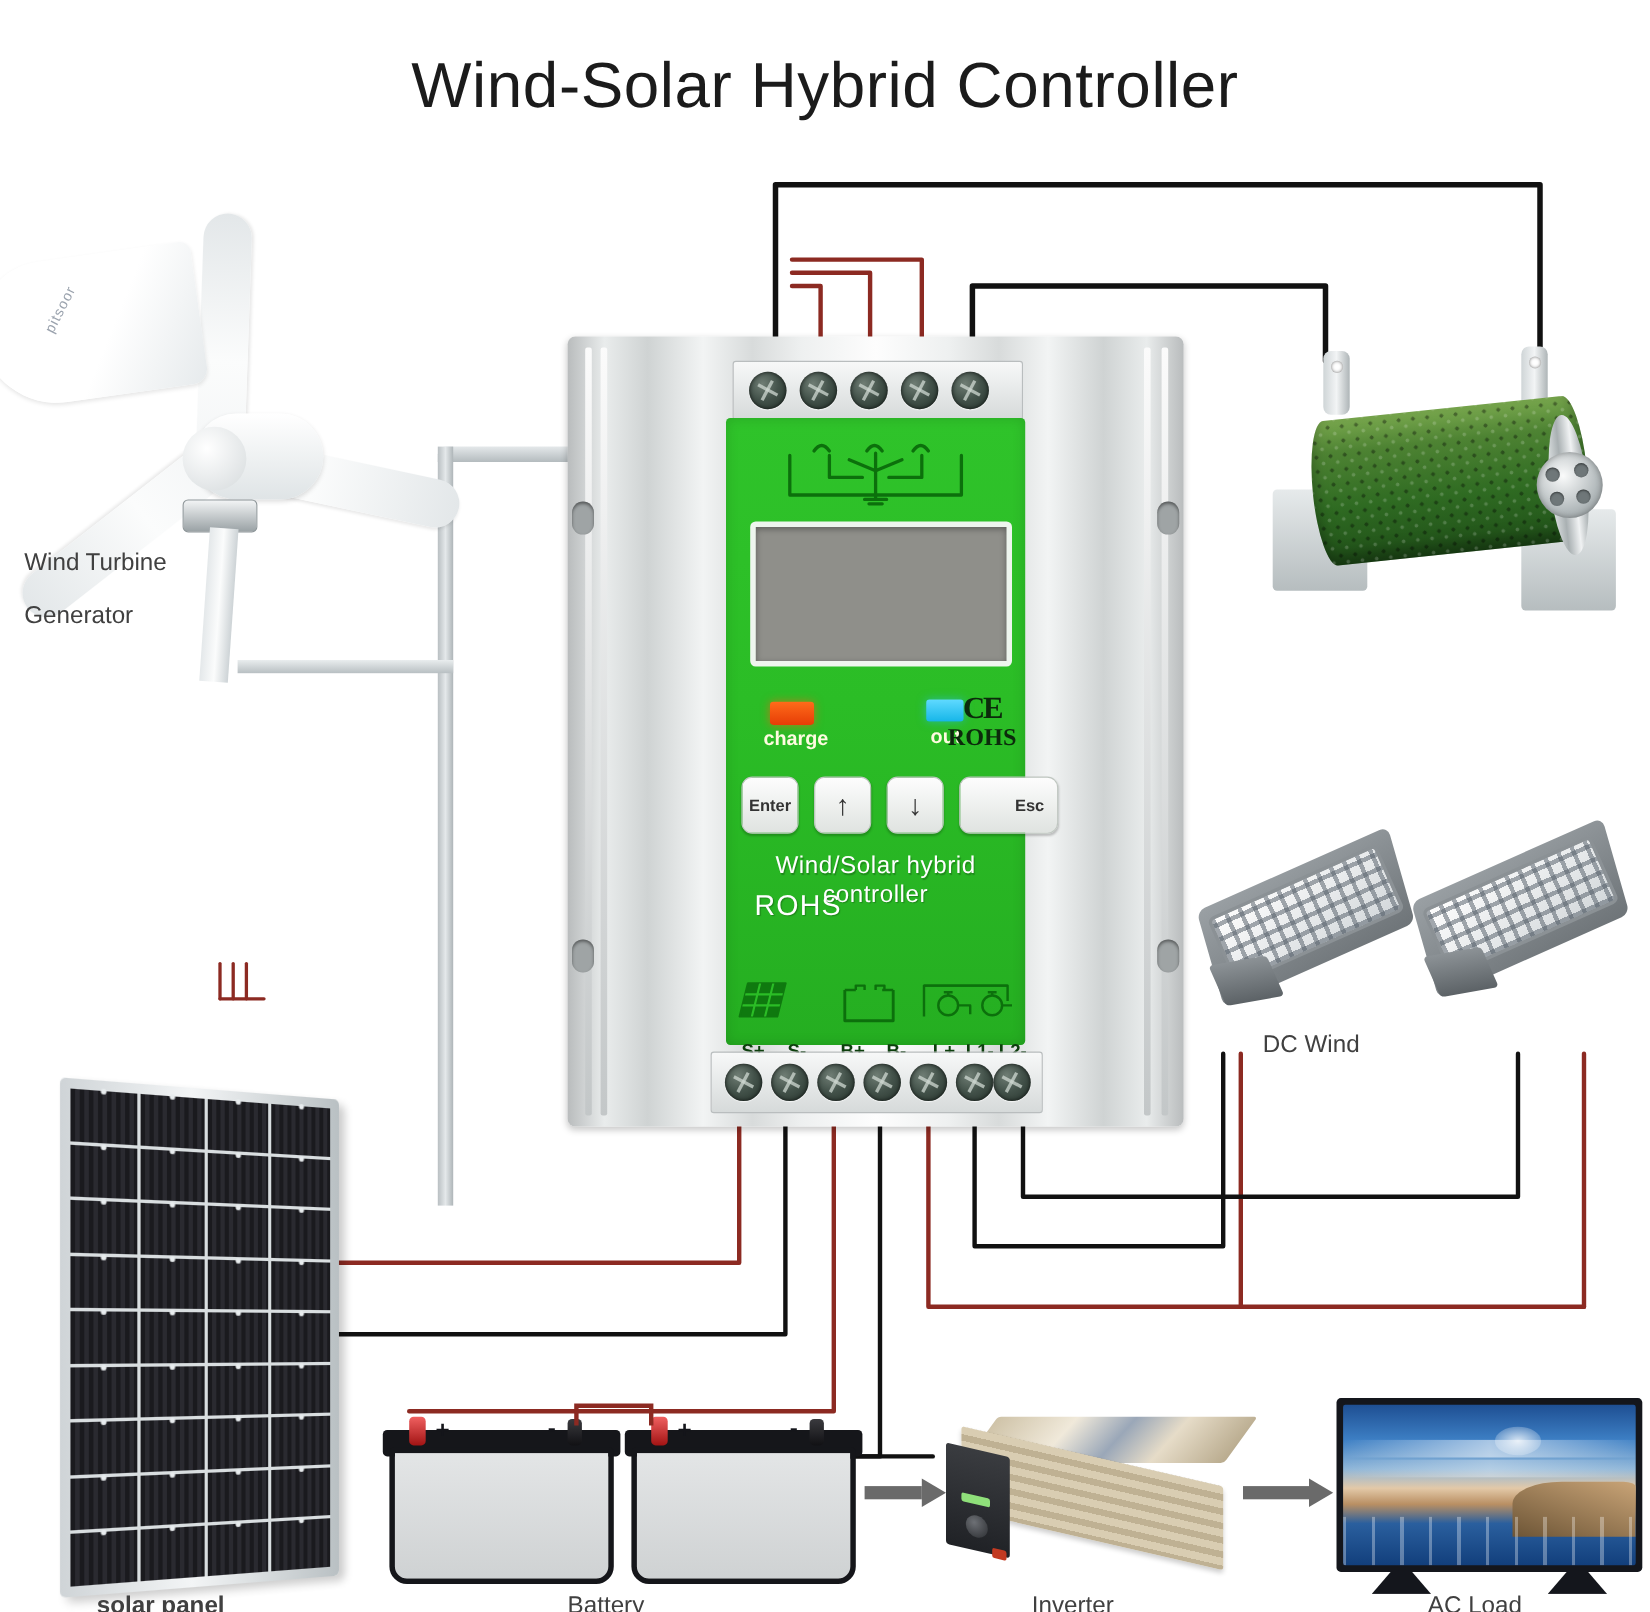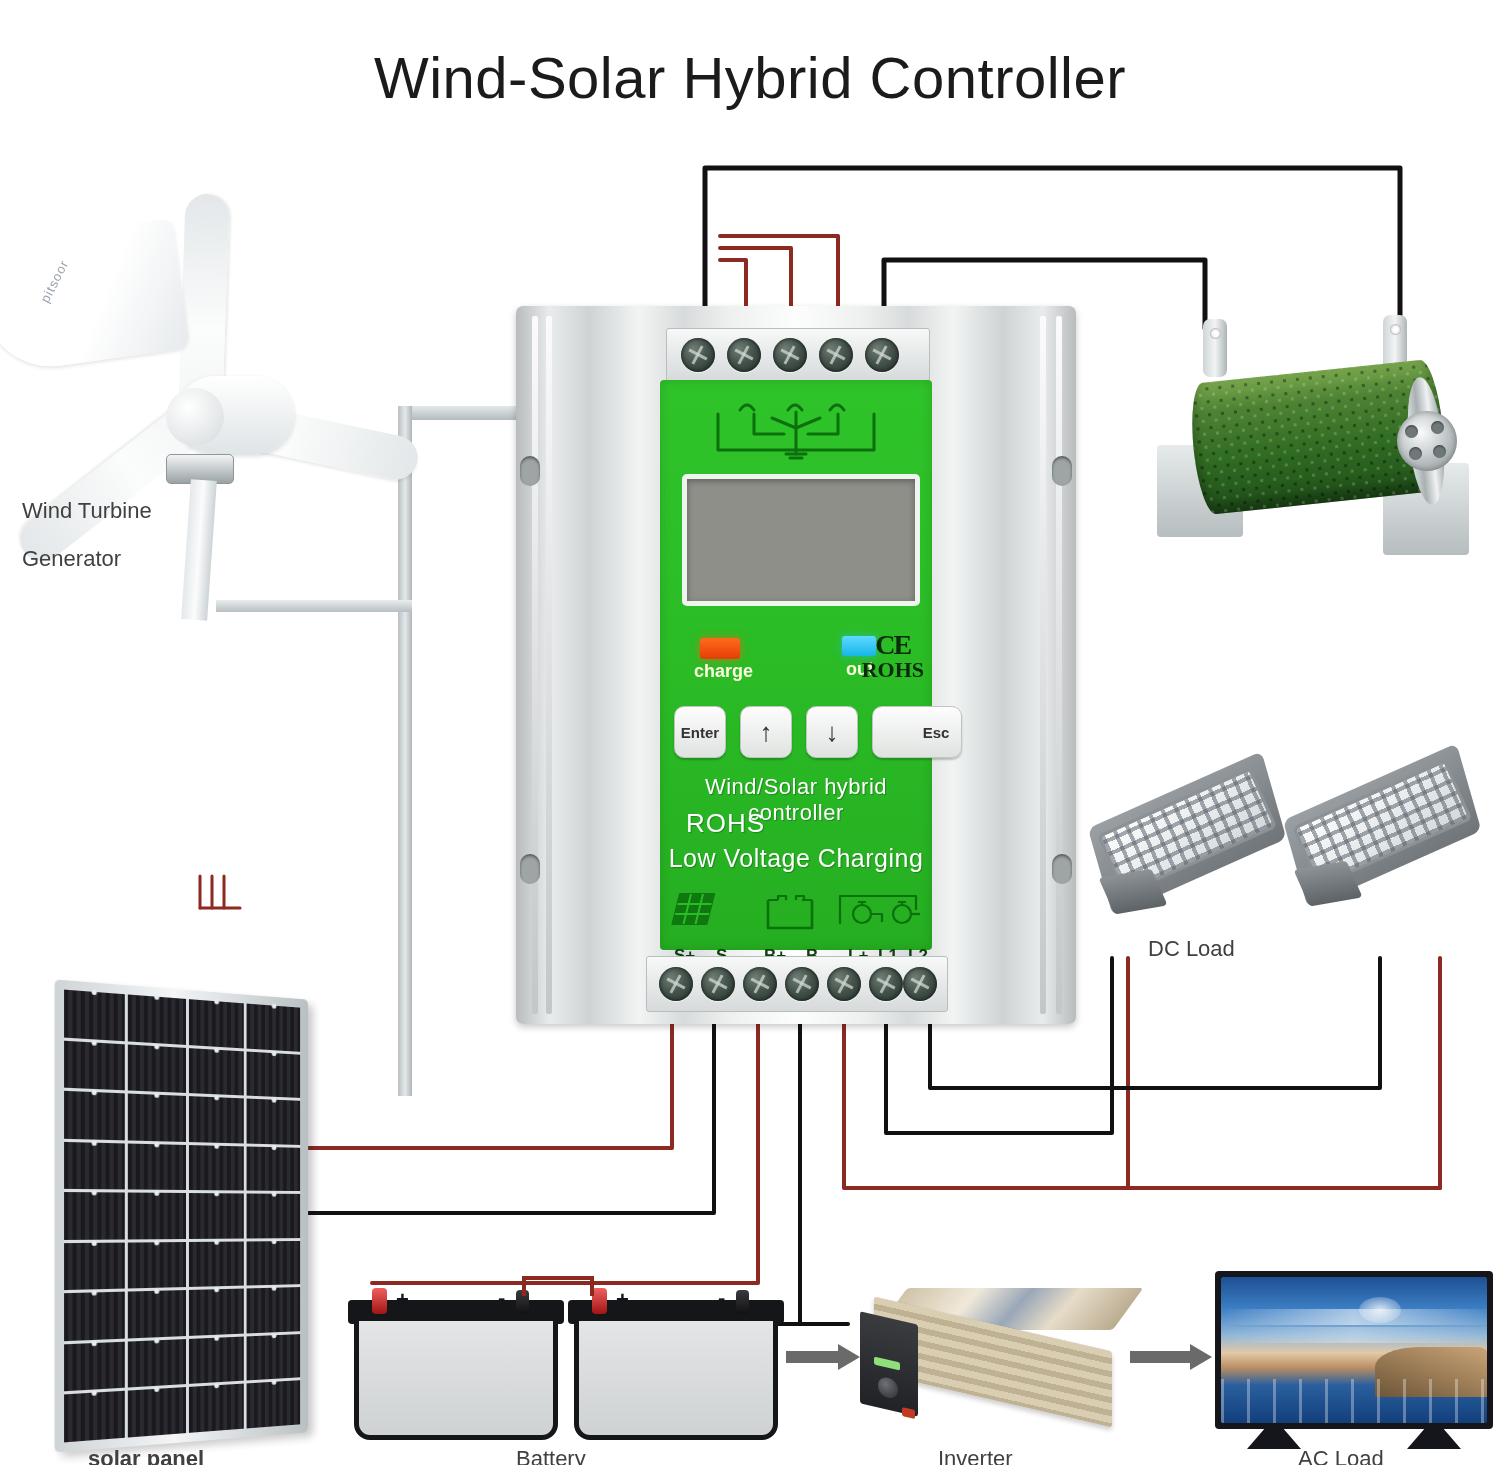--- a/index.html
+++ b/index.html
@@ -324,21 +324,20 @@
 
       <div class="btnrow">
         <div class="kbtn" style="left:0;">Enter</div>
         <div class="kbtn" style="left:66px;font-size:26px;">↑</div>
         <div class="kbtn" style="left:132px;font-size:26px;">↓</div>
         <div class="kbtn" style="left:198px;padding-left:38px;">Esc</div>
       </div>
 
       <div class="brand b1">Wind/Solar  hybrid  controller</div>
       <div class="brand b2">ROHS</div>
-      <div class="brand b3">Low Voltage Charging</div>
 
       <svg class="termicons" viewBox="0 0 260 62" xmlns="http://www.w3.org/2000/svg">
         <g fill="none" stroke="#0c700c" stroke-width="2.2" stroke-linejoin="round">
 
           <g transform="translate(14,8) skewX(-14)">
             <rect x="0" y="0" width="34" height="30" fill="#0c700c" opacity=".85"></rect>
             <path d="M11,0 L11,30 M23,0 L23,30 M0,10 L34,10 M0,20 L34,20" stroke="#2bbd26" stroke-width="2"></path>
           </g>
 
           <g transform="translate(100,8)">
@@ -382,21 +381,21 @@
   <div class="led-lamp" style="left:1095px;top:760px;">
     <div class="lamp-rim"></div>
     <div class="lamp-face"></div>
     <div class="lamp-base"></div>
   </div>
   <div class="led-lamp" style="left:1290px;top:752px;">
     <div class="lamp-rim"></div>
     <div class="lamp-face"></div>
     <div class="lamp-base"></div>
   </div>
-  <div class="lbl" style="left:1148px;top:908px;">DC Load</div>
+  <div class="lbl" style="left:1148px;top:908px;">DC Wind</div>
 
   <div id="solar-panel">
     <div class="sp-frame"></div>
     <div class="sp-grid">
       <div class="cell"></div>
         <div class="cell"></div>
         <div class="cell"></div>
         <div class="cell"></div>
       <div class="cell"></div>
         <div class="cell"></div>

